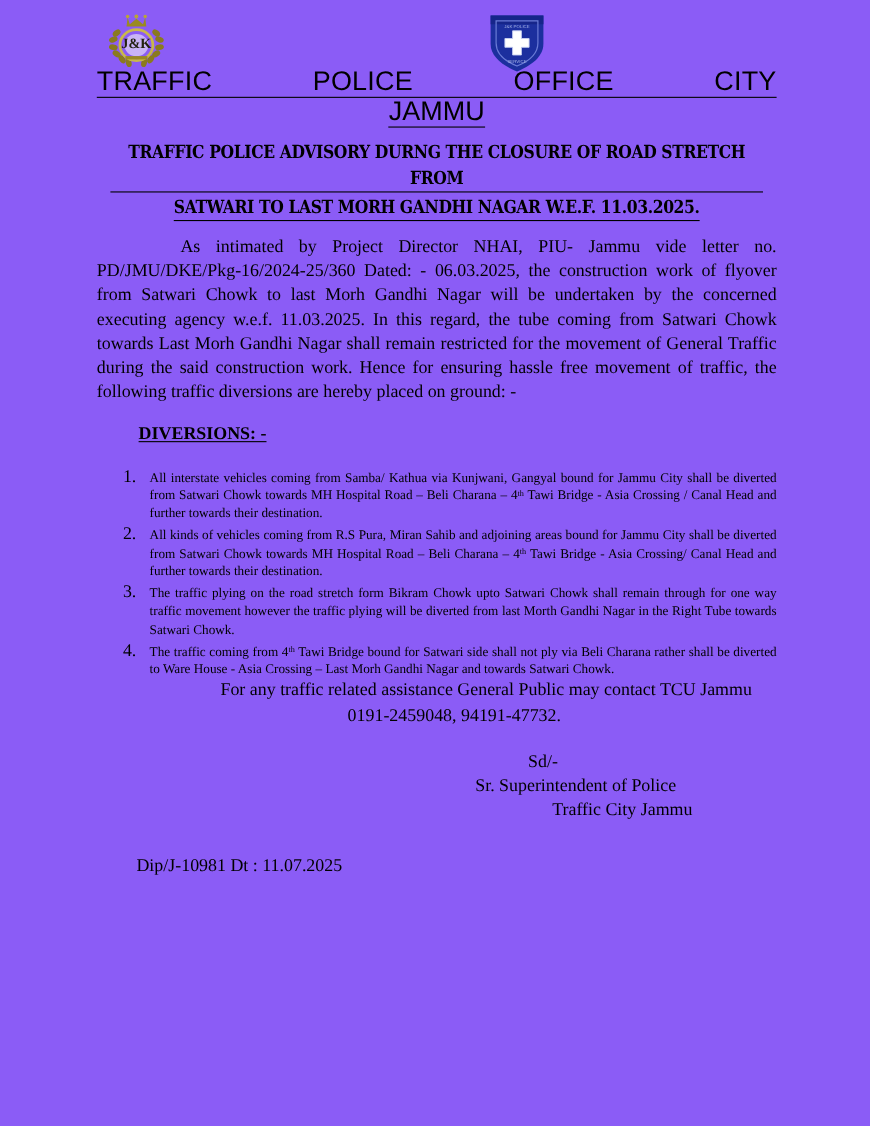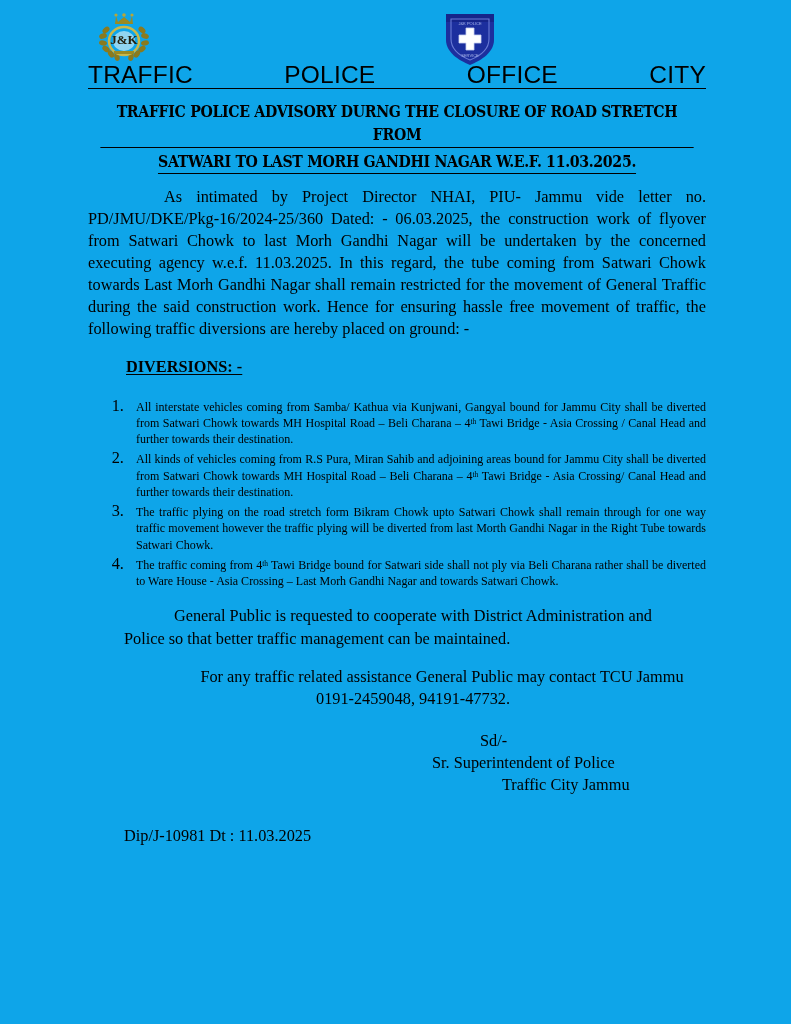--- a/index.html
+++ b/index.html
@@ -9,21 +9,21 @@
     background: #ffffff;
   }
   body {
     font-family: "Liberation Serif", "DejaVu Serif", serif;
     color: #000000;
   }
   .page {
     position: relative;
     width: 791px;
     height: 1024px;
-    background: #0ea5e9;
+    background: #8b5cf6;
     overflow: hidden;
     box-sizing: border-box;
   }
   .content {
     position: absolute;
     left: 88px;
     top: 0;
     width: 618px;
   }
 
@@ -242,20 +242,23 @@
     </div>
 
     <div class="masthead">
       <div class="masthead-line1">
         <span>TRAFFIC</span>
         <span>POLICE</span>
         <span>OFFICE</span>
         <span>CITY</span>
       </div>
     </div>
+    <div class="masthead-line2" style="font-family:'Liberation Sans','DejaVu Sans',sans-serif;font-size:24.5px;">
+      <span>JAMMU</span>
+    </div>
 
 
 
     <div class="advisory-title">
       <div><span class="tline">TRAFFIC POLICE ADVISORY DURNG THE CLOSURE OF ROAD STRETCH FROM</span></div>
       <div><span class="tline tline2">SATWARI TO LAST MORH GANDHI NAGAR W.E.F. 11.03.2025.</span></div>
     </div>
 
     <p class="body-para">As intimated by Project Director NHAI, PIU- Jammu vide letter no. PD/JMU/DKE/Pkg-16/2024-25/360 Dated: - 06.03.2025, the construction work of flyover from Satwari Chowk to last Morh Gandhi Nagar will be undertaken by the concerned executing agency w.e.f. 11.03.2025. In this regard, the tube coming from Satwari Chowk towards Last Morh Gandhi Nagar shall remain restricted for the movement of General Traffic during the said construction work. Hence for ensuring hassle free movement of traffic, the following traffic diversions are hereby placed on ground: -</p>
 
@@ -269,25 +272,24 @@
         <span>All kinds of vehicles coming from R.S Pura, Miran Sahib and adjoining areas bound for Jammu City shall be diverted from Satwari Chowk towards MH Hospital Road – Beli Charana – 4</span><sup>th</sup><span> Tawi Bridge - Asia Crossing/ Canal Head and further towards their destination.</span>
       </li>
       <li>
         <span>The traffic plying on the road stretch form Bikram Chowk upto Satwari Chowk shall remain through for one way traffic movement however the traffic plying will be diverted from last Morth Gandhi Nagar in the Right Tube towards Satwari Chowk.</span><span></span>
       </li>
       <li>
         <span>The traffic coming from 4</span><sup>th</sup><span> Tawi Bridge bound for Satwari side shall not ply via Beli Charana rather shall be diverted to Ware House - Asia Crossing – Last Morh Gandhi Nagar and towards Satwari Chowk.</span>
       </li>
     </ol>
 
-    <p class="closing-para">General Public is requested to cooperate with District Administration and Police so that better traffic management can be maintained.</p>
     <p class="contact-para">For any traffic related assistance General Public may contact TCU Jammu 0191-2459048, 94191-47732.</p>
 
     <div class="signature">
       <div class="sig-sd">Sd/-</div>
       <div class="sig-role">Sr. Superintendent of Police</div>
       <div class="sig-office">Traffic City Jammu</div>
     </div>
 
-    <div class="dip-line">Dip/J-10981 Dt : 11.03.2025</div>
+    <div class="dip-line">Dip/J-10981 Dt : 11.07.2025</div>
 
   </div>
 </div>
 
 </body></html>

